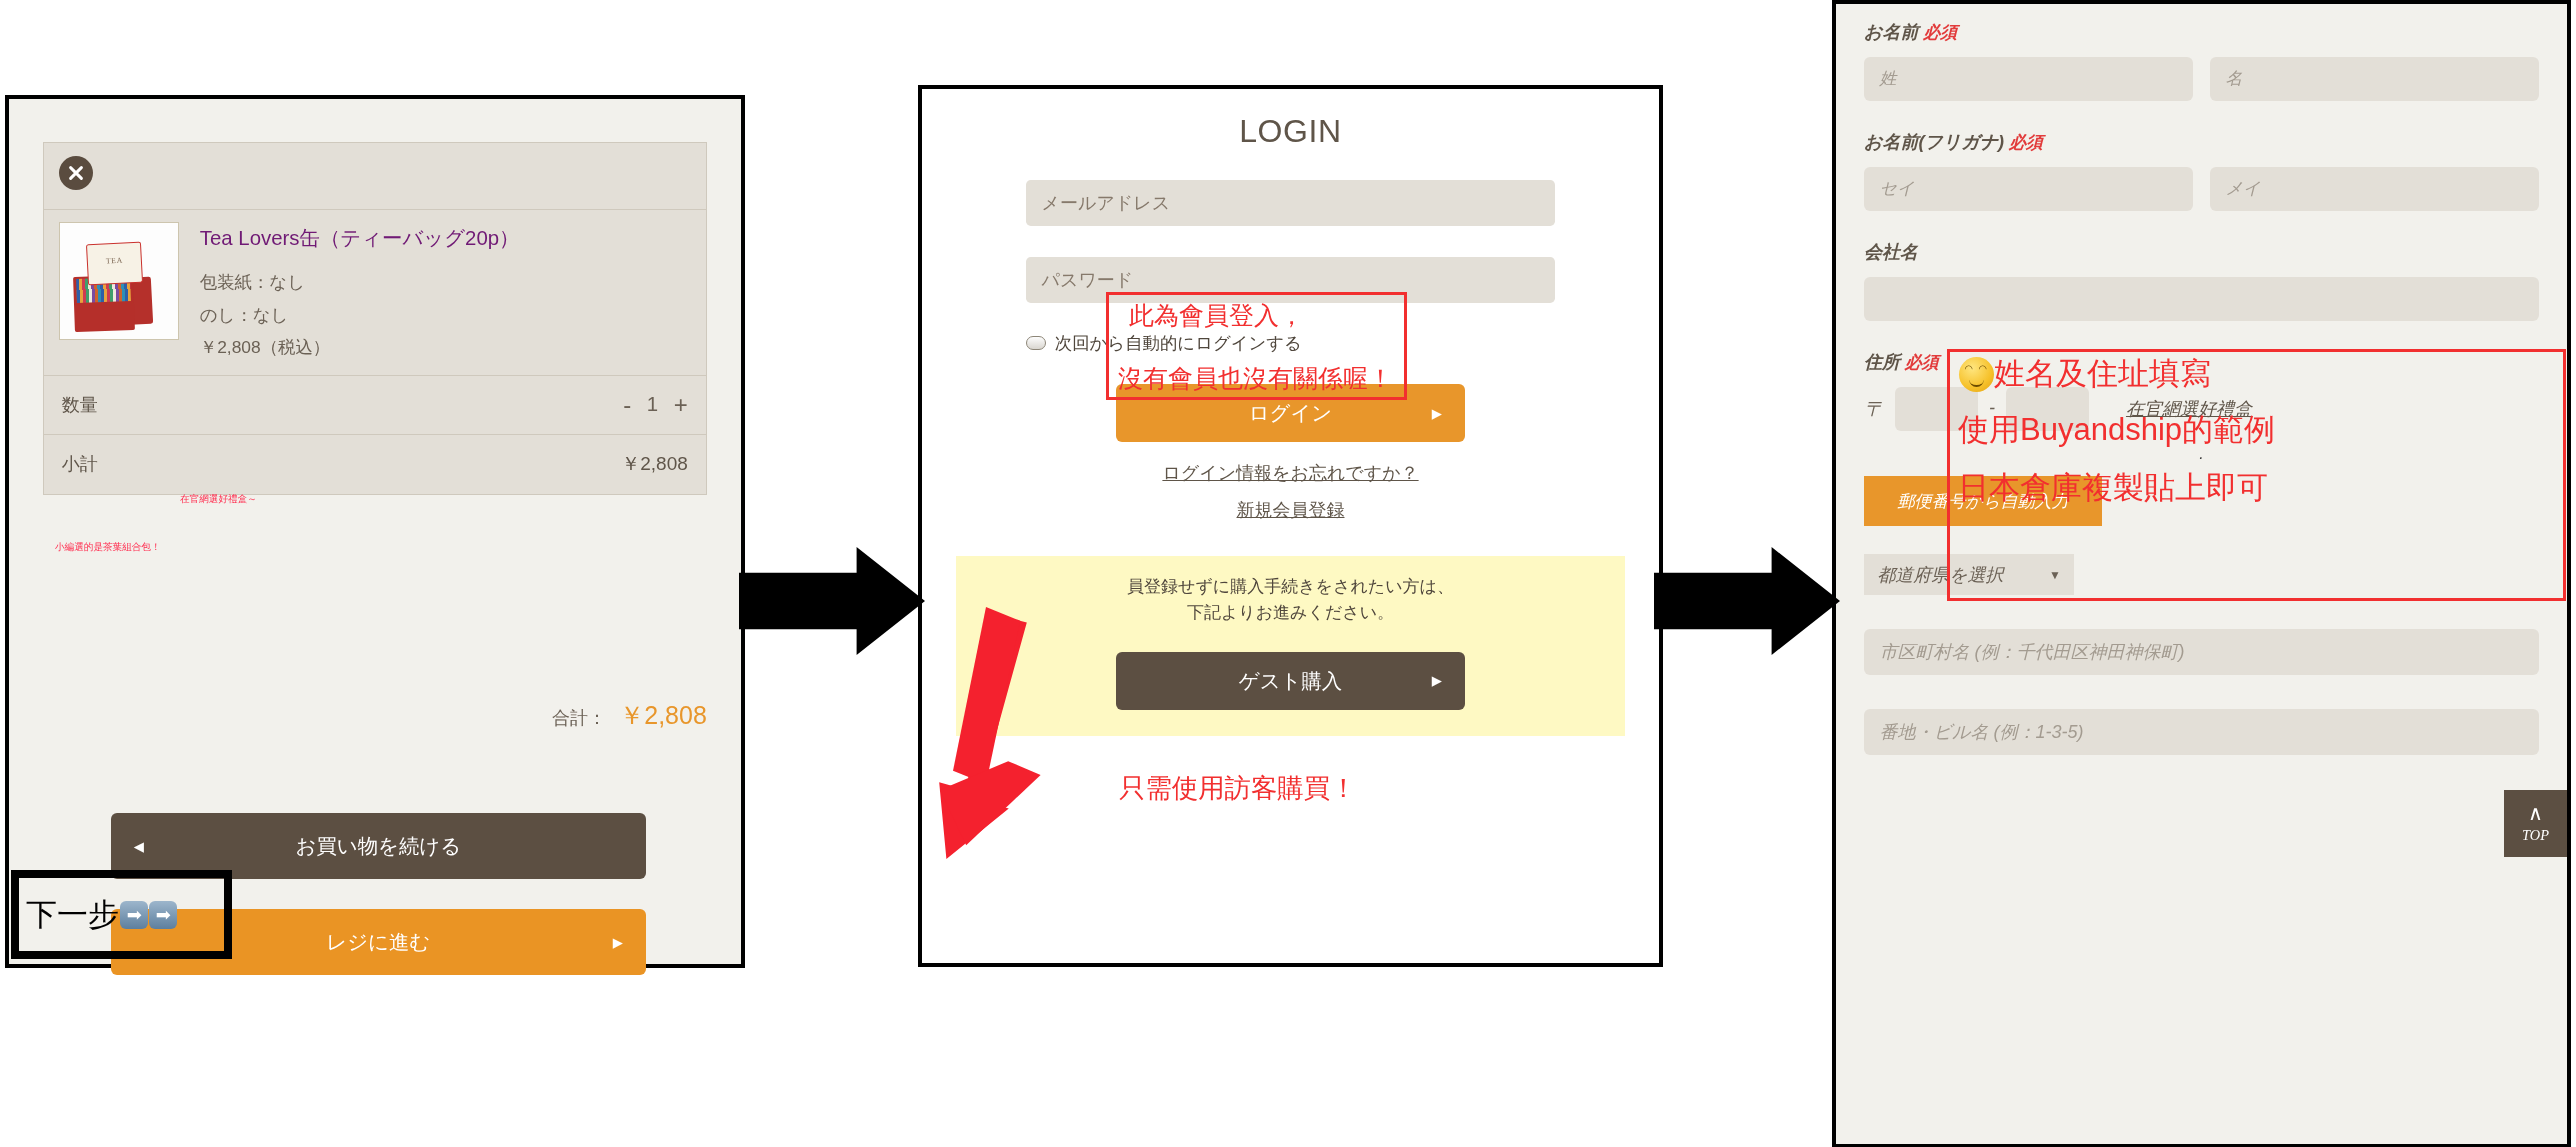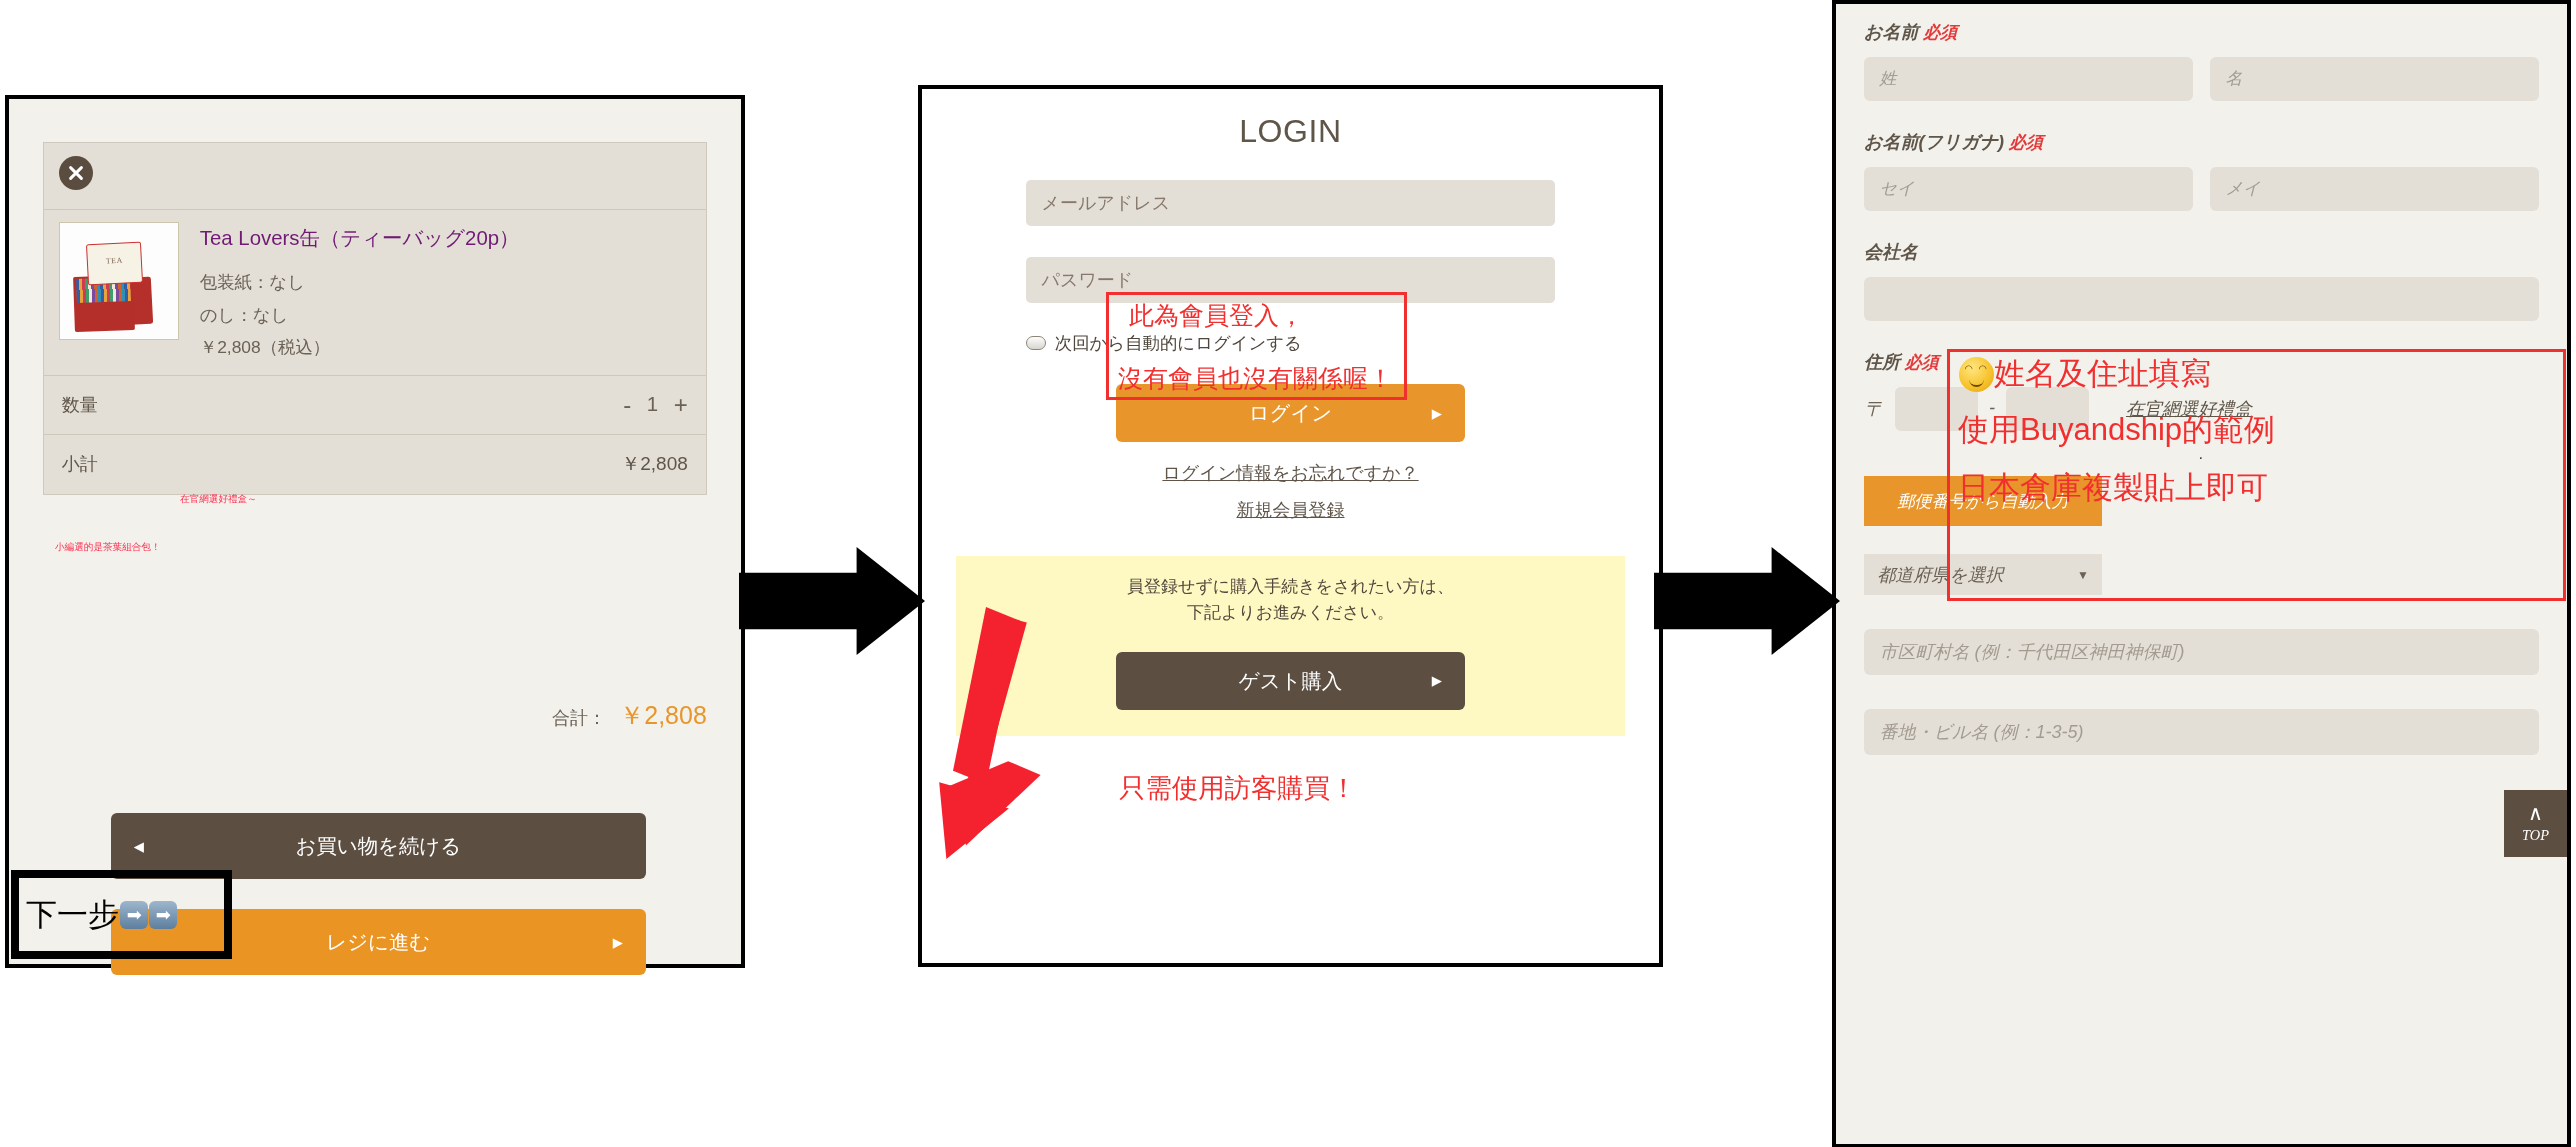--- a/index.html
+++ b/index.html
@@ -164,21 +164,21 @@
   .zip-box { background: #e3dfd7; border-radius: 6px; width: 83px; height: 44px; }
   .zip-dash { font-size: 18px; color: #6b6155; }
   .zip-search { margin-left: 26.4px; font-size: 18px; color: #5f5549; text-decoration: underline; }
   .dot-mark { text-align:center; font-size: 15.6px; color:#3b3b3b; margin-top: 14.4px; }
   #btn-zipfill {
     margin-top: 13.2px; width: 238px; height: 50px; background: #e8962b;
     display: flex; align-items: center; justify-content: center;
     color: #fff; font-size: 17px;
   }
   #sel-pref {
-    margin-top: 28px; width: 238px; height: 41px; background: #e3dfd7;
+    margin-top: 28px; width: 210px; height: 41px; background: #e3dfd7;
     display: flex; align-items: center; padding: 0 13.2px;
     color: #6b6155; font-size: 18px; justify-content: space-between;
   }
   .caret { font-size: 12px; color: #6b6155; }
   .addr-wide { margin-top: 34px; height: 46px; border-radius: 6px; background:#e3dfd7;
     display:flex; align-items:center; padding-left: 15.6px; color:#a39b90; font-size: 18px; }
   #top-button {
     position: absolute; right: 0px; bottom: 287px;
     width: 63px; height: 67px; background: #5c4f42;
     display: flex; flex-direction: column; align-items: center; justify-content: center;

